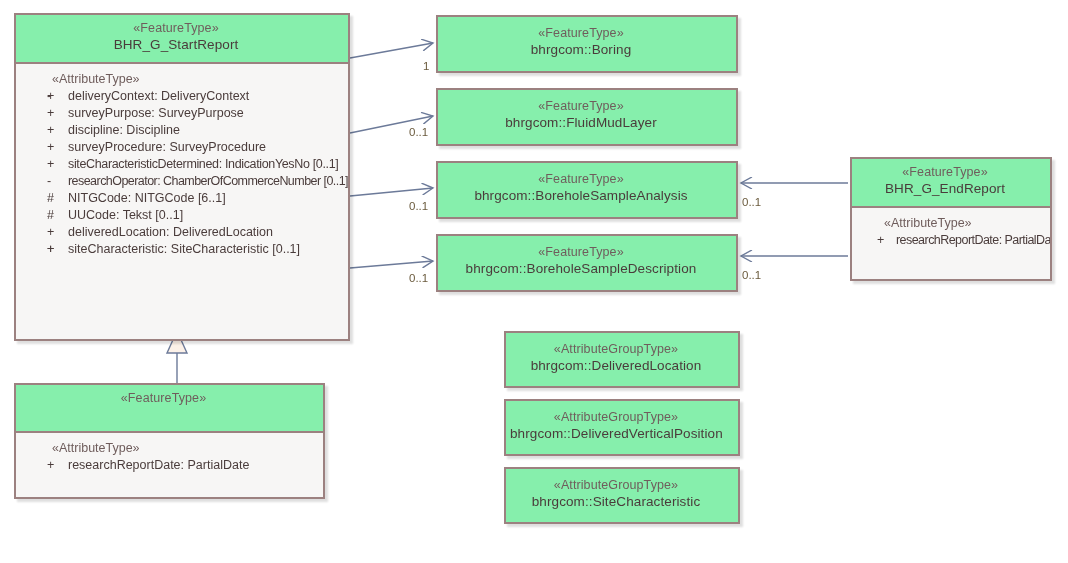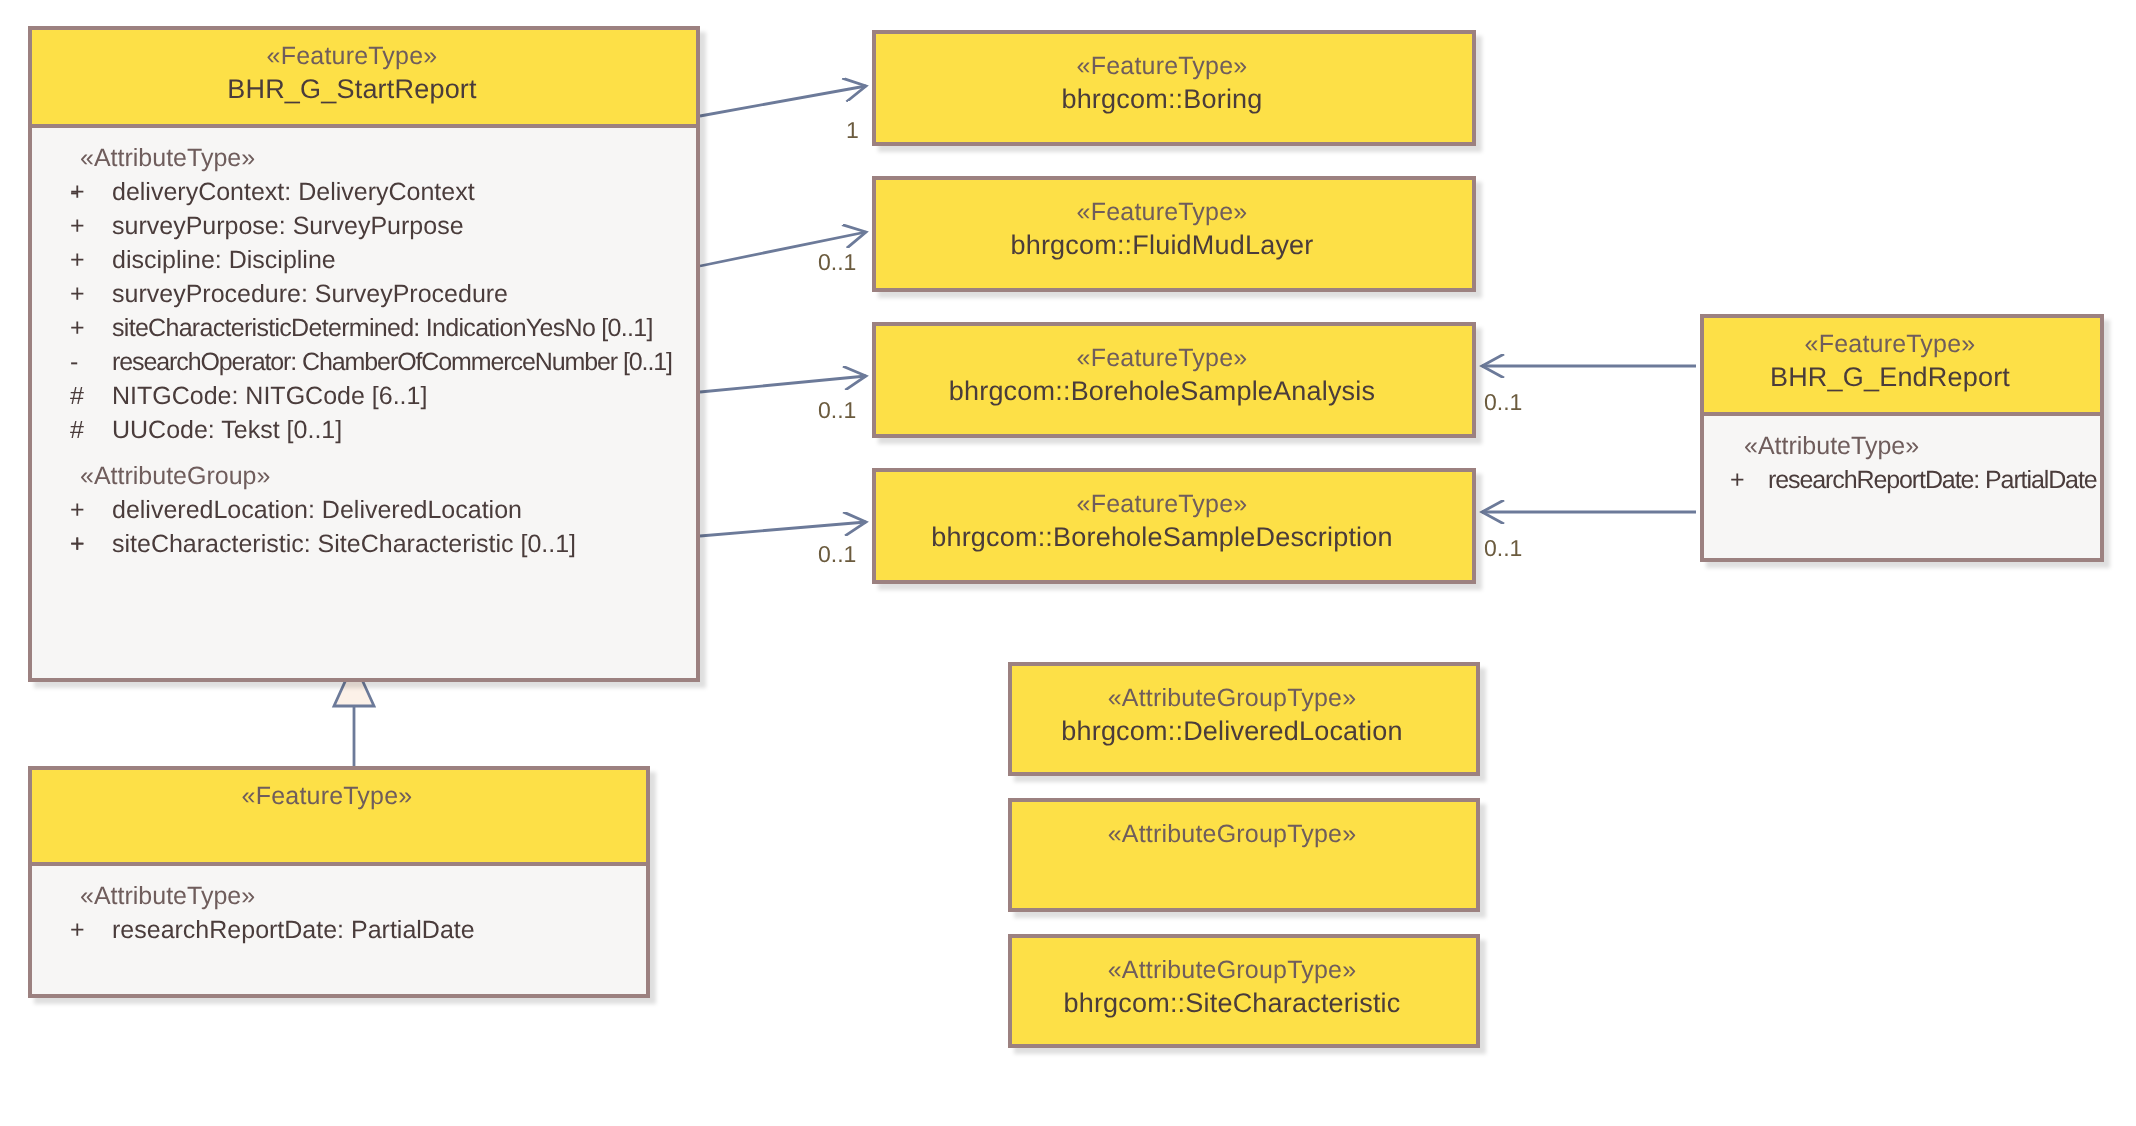--- a/index.html
+++ b/index.html
@@ -32,21 +32,21 @@
     position: absolute;
     box-sizing: border-box;
     border: 2px solid #9c8180;
     background: #ffffff;
     box-shadow: 3px 3px 2px rgba(0,0,0,0.13);
   }
   .uml-head {
     box-sizing: border-box;
     text-align: center;
     padding: 6px 16px 7px 4px;
-    background: #fde047;
+    background: #86efac;
   }
   .uml-class.has-body > .uml-head {
     border-bottom: 2px solid #9c8180;
   }
   .stereo {
     color: #6f5d5c;
     font-size: 12.5px;
     line-height: 15px;
     letter-spacing: 0.1px;
   }
@@ -54,21 +54,21 @@
     color: #4a3c3b;
     font-size: 13.5px;
     font-weight: normal;
     line-height: 17px;
     letter-spacing: 0.1px;
     white-space: nowrap;
   }
   .uml-body {
     box-sizing: border-box;
     background: #f7f6f5;
-    padding: 7px 0 8px 0;
+    padding: 7px 0 8px 12px;
     overflow: hidden;
   }
   .grp {
     color: #6f5d5c;
     font-size: 12.5px;
     line-height: 17px;
     padding-left: 24px;
     white-space: nowrap;
   }
   .attr {
@@ -177,21 +177,20 @@
       </div>
       <div class="attr">
         <span class="vis">#</span>
         <span>NITGCode: NITGCode [6..1]</span>
       </div>
       <div class="attr">
         <span class="vis">#</span>
         <span>UUCode: Tekst [0..1]</span>
       </div>
 
-      <div class="grp" style="margin-top:6px;">«AttributeGroup»</div>
       <div class="attr">
         <span class="vis">+</span>
         <span>deliveredLocation: DeliveredLocation</span>
       </div>
       <div class="attr">
         <span class="vis">+</span>
       </div>
       <div class="attr">
         <span class="vis">+</span>
         <span>siteCharacteristic: SiteCharacteristic [0..1]</span>
@@ -257,20 +256,21 @@
   <div class="uml-class" style="left:504px; top:331px; width:236px;">
     <div class="uml-head" style="height:53px; padding-top:9px;">
       <div class="stereo">«AttributeGroupType»</div>
       <div class="cname">bhrgcom::DeliveredLocation</div>
     </div>
   </div>
 
   <div class="uml-class" style="left:504px; top:399px; width:236px;">
     <div class="uml-head" style="height:53px; padding-top:9px;">
       <div class="stereo">«AttributeGroupType»</div>
+      <div class="cname">bhrgcom::DeliveredVerticalPosition</div>
     </div>
   </div>
 
   <div class="uml-class" style="left:504px; top:467px; width:236px;">
     <div class="uml-head" style="height:53px; padding-top:9px;">
       <div class="stereo">«AttributeGroupType»</div>
       <div class="cname">bhrgcom::SiteCharacteristic</div>
     </div>
   </div>
 

